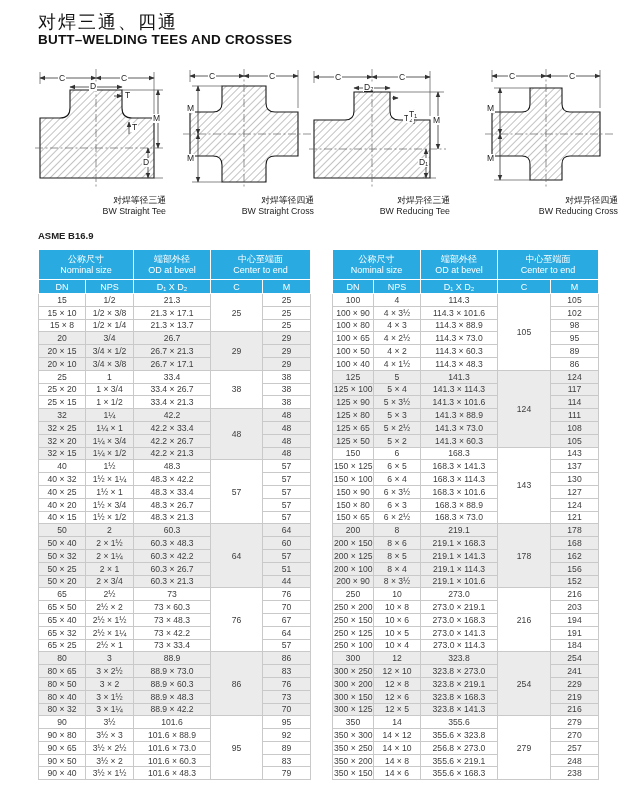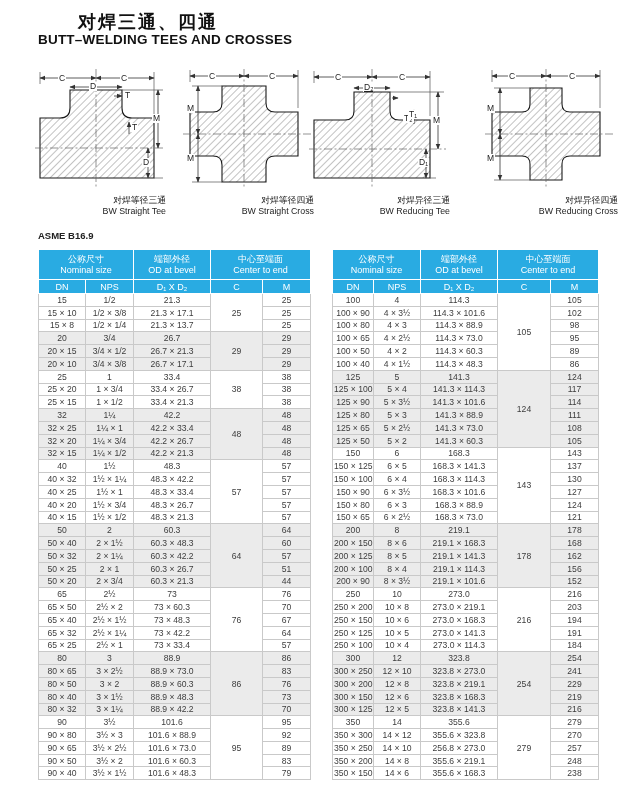--- a/index.html
+++ b/index.html
@@ -3,21 +3,21 @@
 <meta charset="utf-8">
 <style>
   html,body{margin:0;padding:0;}
   body{
     width:635px;height:788px;background:#fff;position:relative;overflow:hidden;
     font-family:"Liberation Sans","DejaVu Sans",sans-serif;color:#333;
     --accent:#29abe2;--shade:#ebebeb;
   }
   
   .title-block{position:absolute;left:38px;top:12px;}
-  .title-zh{font-size:18px;font-weight:bold;color:#111;letter-spacing:2px;line-height:20px;margin-left:40px;}
+  .title-zh{font-size:18px;font-weight:normal;color:#111;letter-spacing:2px;line-height:20px;}
   .title-en{font-size:13.5px;font-weight:bold;color:#111;line-height:16px;letter-spacing:0.2px;}
   
   .diagram{position:absolute;top:66px;}
   .diagram svg{display:block;}
   .dlabel{position:absolute;font-size:8.5px;line-height:9px;color:#222;background:#fff;padding:0 1px;}
   .caption{text-align:right;font-size:8.8px;line-height:11px;color:#222;margin-top:5px;}
   .cl{stroke:#666;stroke-width:0.7;stroke-dasharray:8 2.5 2 2.5;fill:none;}
   .dim{stroke:#333;stroke-width:0.8;fill:none;}
   .ext{stroke:#555;stroke-width:0.7;fill:none;}
   .outline{fill:url(#hatch);stroke:#1a1a1a;stroke-width:1.1;}

